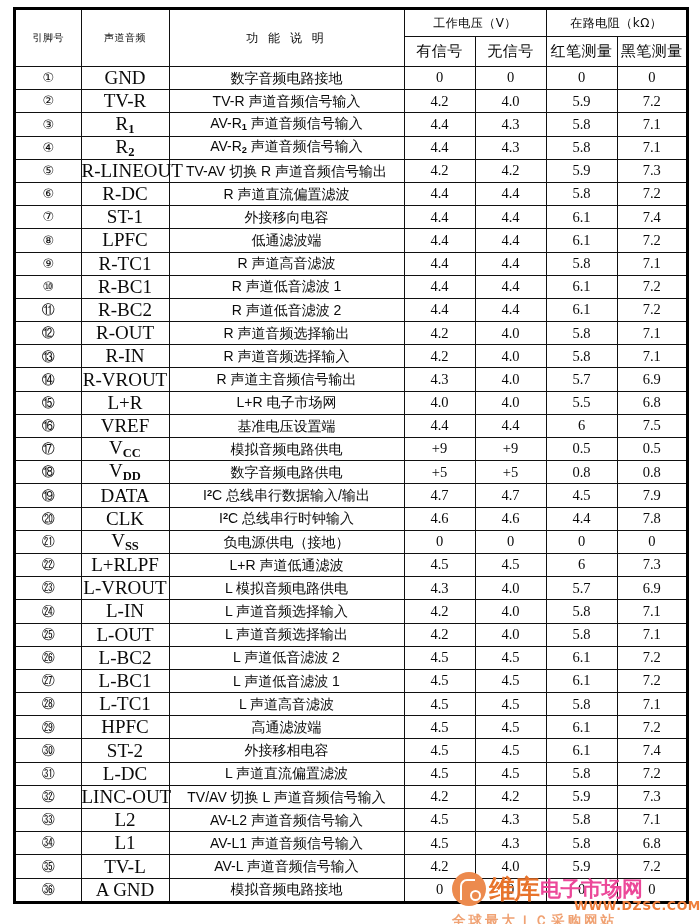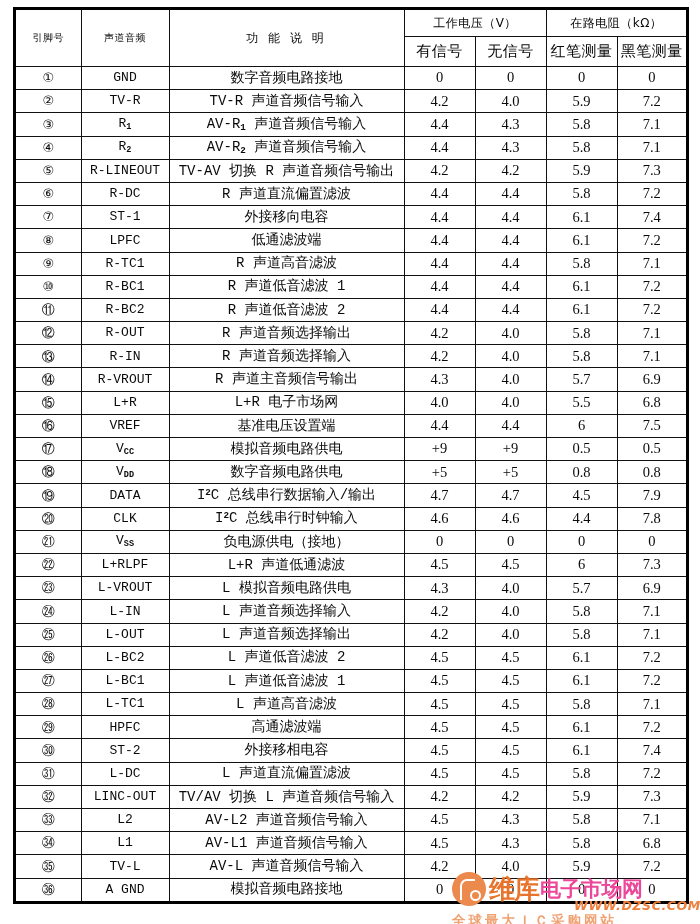--- a/index.html
+++ b/index.html
@@ -78,29 +78,29 @@
 
   td.pin-no {
     font-family: "DejaVu Sans", "Liberation Sans", sans-serif;
     font-size: 13px;
     text-align: center;
   }
   td.code {
     text-align: left;
     padding-left: 12px;
     font-weight: bold;
-    font-size: 13px;
-    font-family: Liberation Mono, monospace;
+    font-size: 19px;
+    font-family: Liberation Serif, serif;
     white-space: nowrap;
   }
   td.func {
     text-align: left;
     padding-left: 7px;
     font-size: 14px;
-    font-family: Liberation Mono, monospace;
+    font-family: Liberation Sans, sans-serif;
     font-weight: bold;
     white-space: nowrap;
     overflow: hidden;
   }
   td.num {
     font-family: "Liberation Serif", "DejaVu Serif", serif;
     font-weight: bold;
     font-size: 14.5px;
   }
 
@@ -165,21 +165,20 @@
     margin-left: 1px;
   }
   #wm-url {
     position: absolute;
     left: 122px; top: 26px;
     font-family: "DejaVu Sans", "Liberation Sans", sans-serif;
     font-weight: bold;
     font-size: 12.5px;
     color: #ee7f3c;
     letter-spacing: 0.6px;
-    font-style: italic;
   }
   #wm-slogan {
     position: absolute;
     left: 0px; top: 40px;
     font-family: "DejaVu Sans", "Liberation Sans", sans-serif;
     font-weight: bold;
     font-size: 13.5px;
     color: #f0a273;
     letter-spacing: 3px;
     white-space: nowrap;

